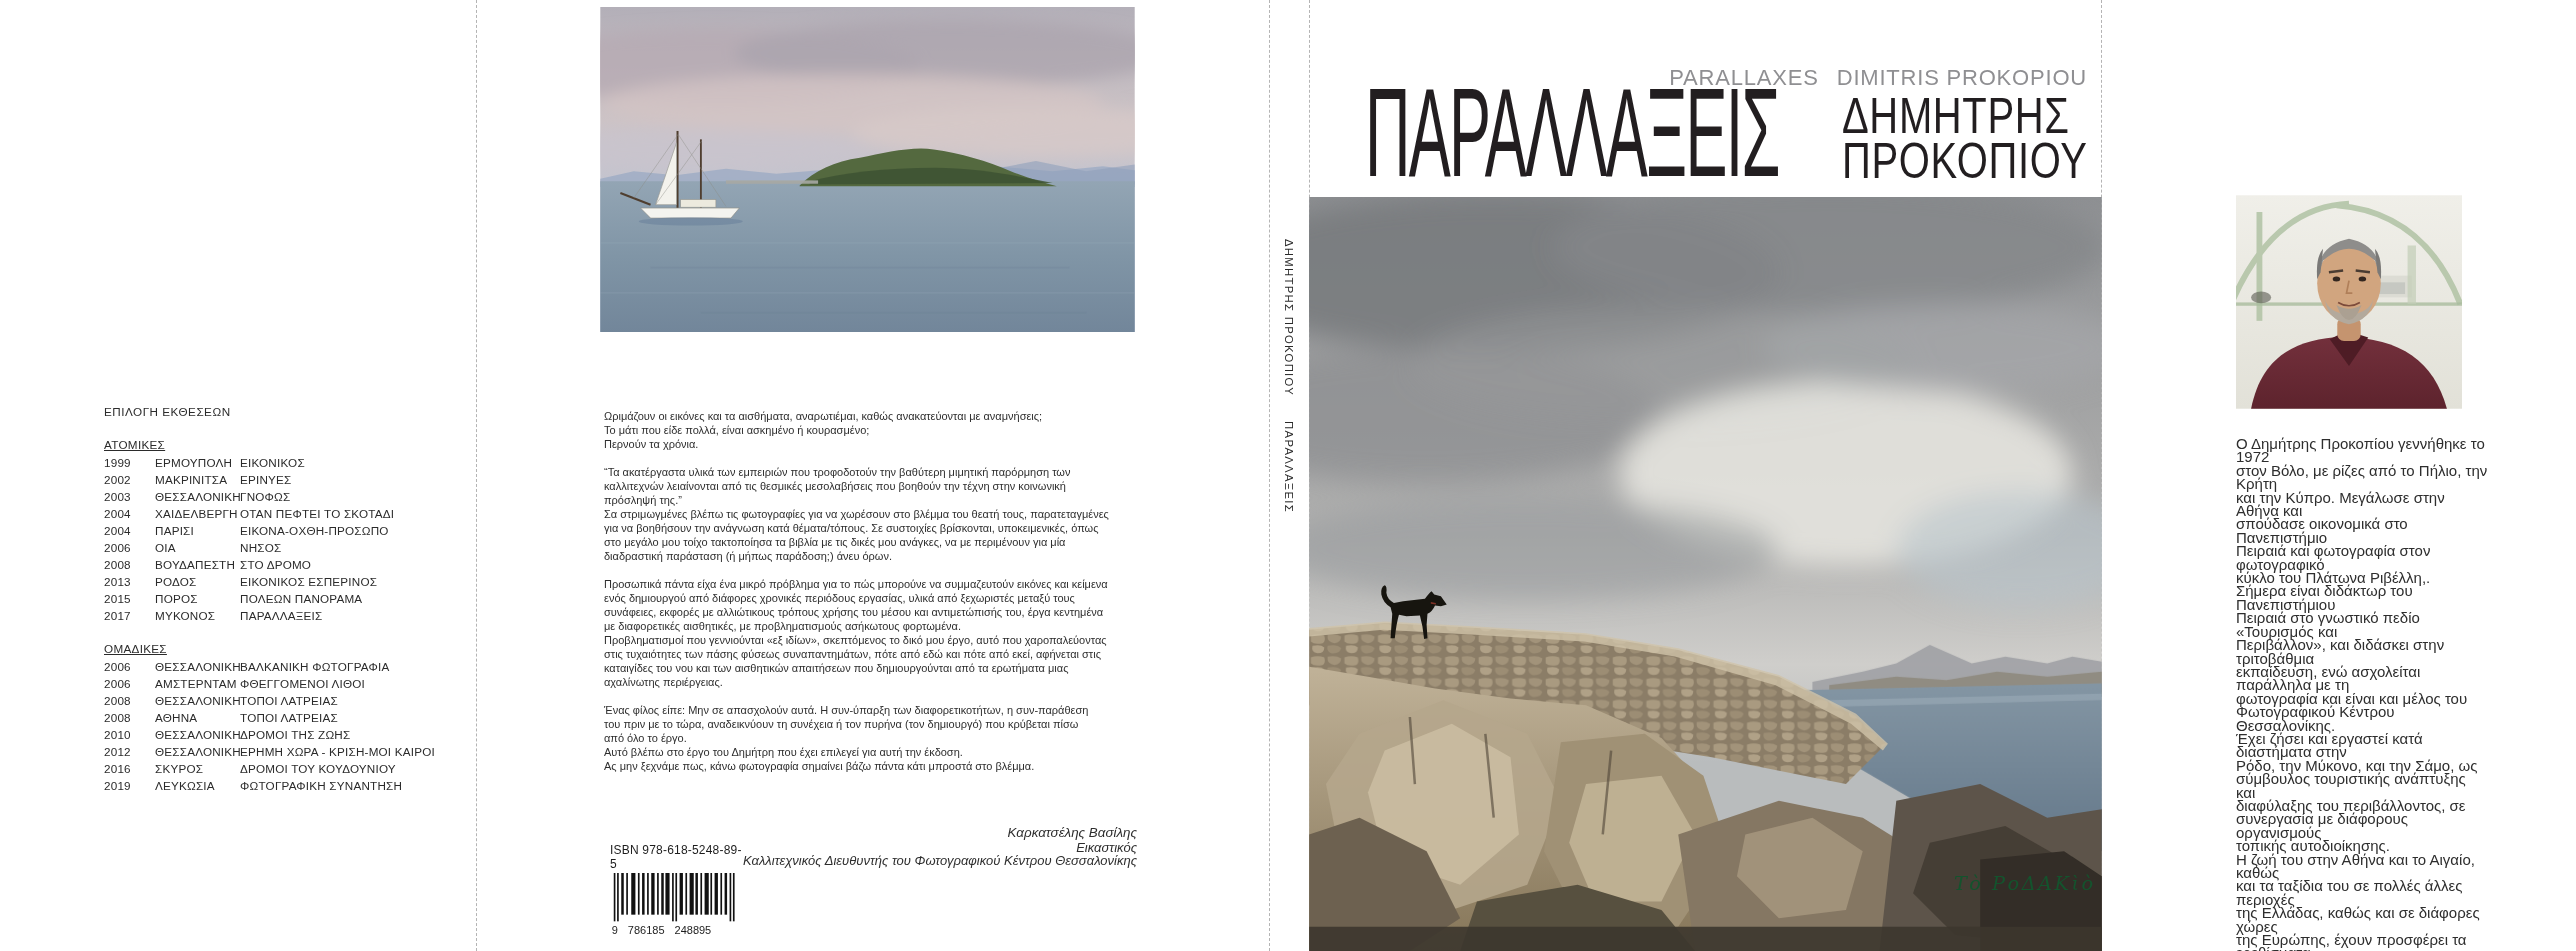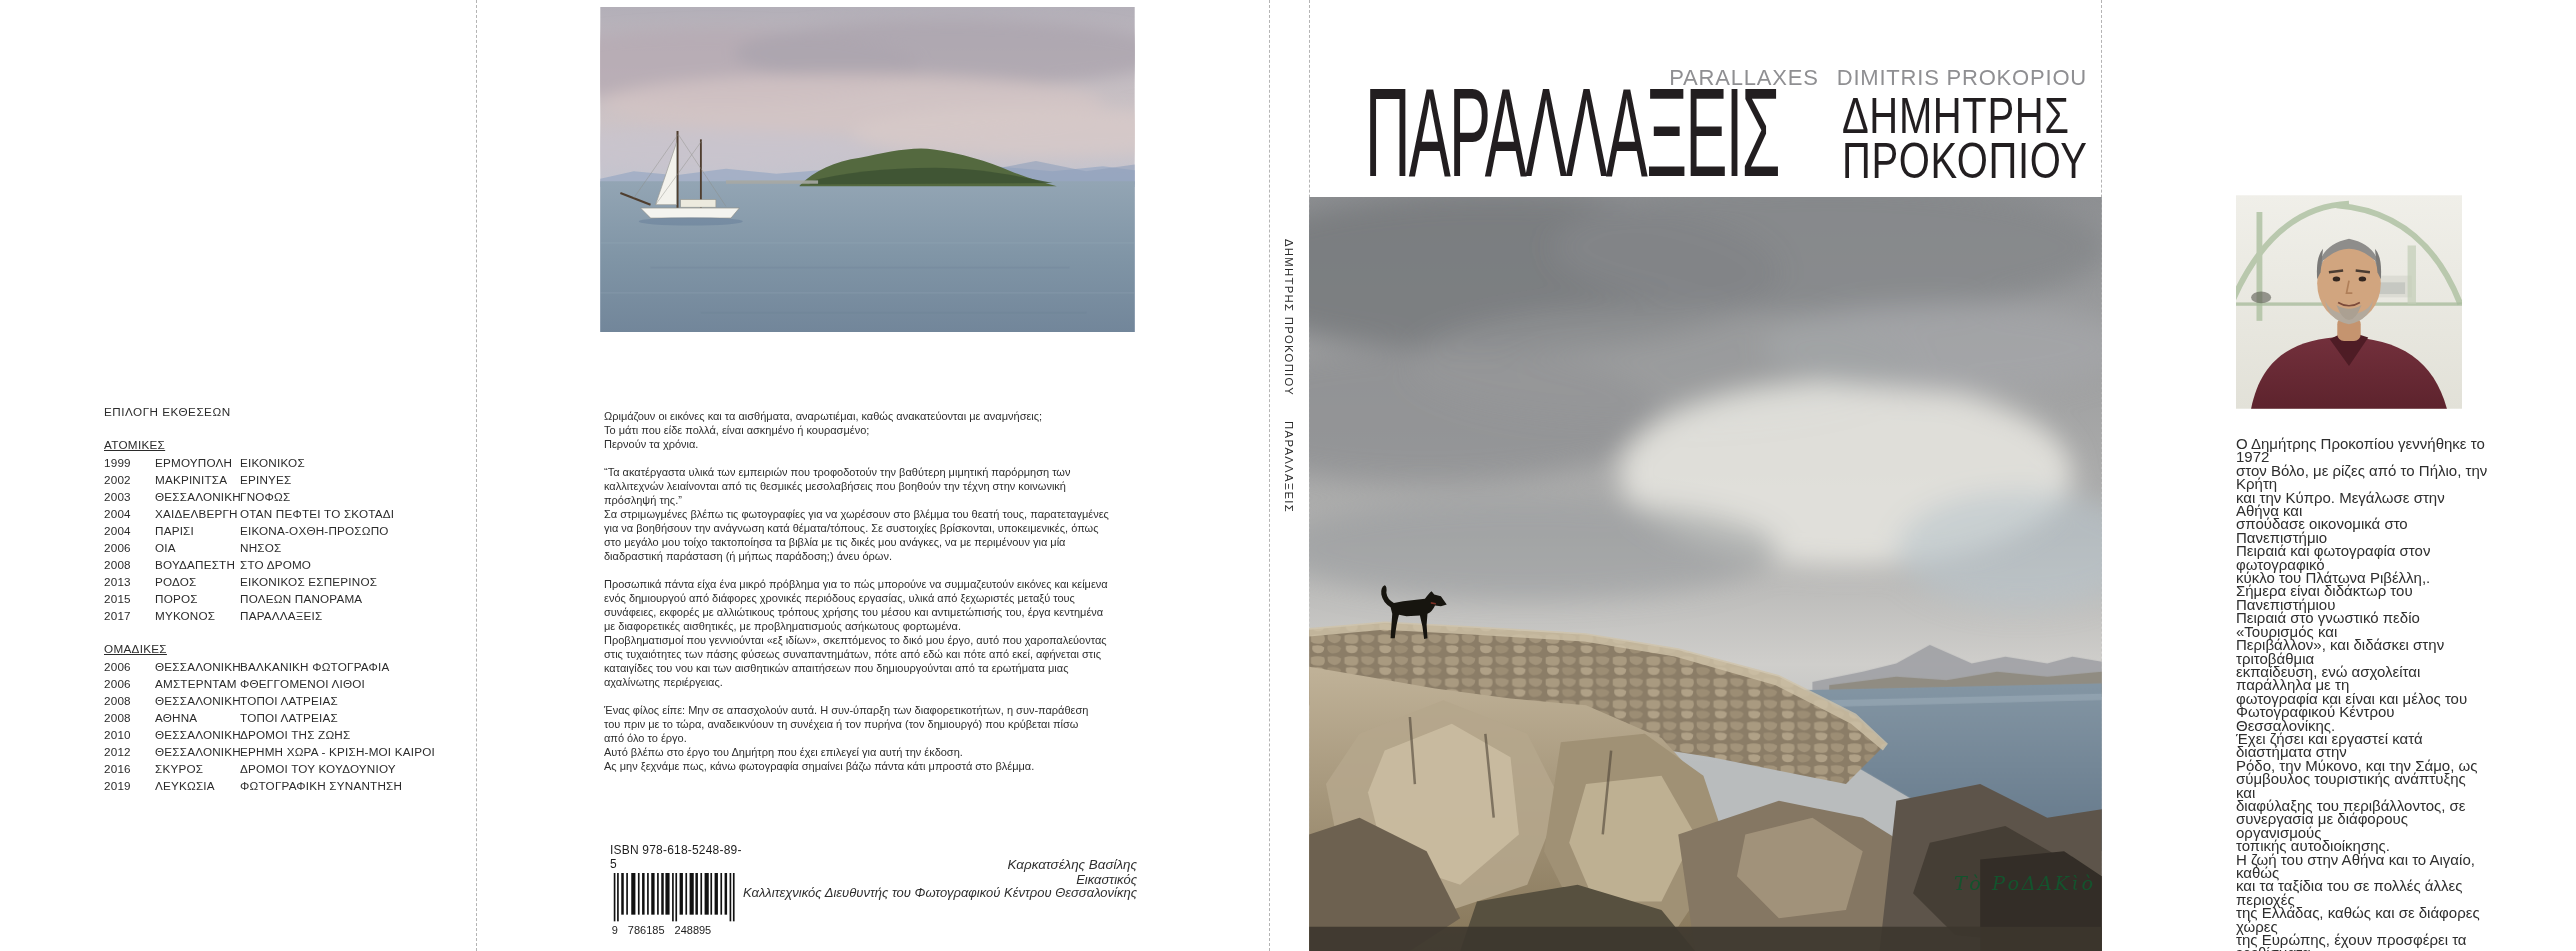--- a/index.html
+++ b/index.html
@@ -10,21 +10,21 @@
   .fold{position:absolute;top:0;bottom:0;width:0;border-left:0.8px dashed #b4b4b4;}
   
   .exhibitions{position:absolute;left:88px;top:405px;width:369px;font-size:11.7px;color:#2b2b2b;margin-left:16px;}
   .exh-heading{letter-spacing:0.5px;font-weight:500;margin-bottom:20px;}
   .exh-section{letter-spacing:0.3px;font-weight:500;margin:13.4px 0 2.5px 0;text-decoration:underline;}
   .exh-row{display:grid;grid-template-columns:51px 85px auto;line-height:17px;letter-spacing:0.2px;}
   
   .back-photo{position:absolute;left:600px;top:6.7px;width:535px;height:325px;}
   .back-text{position:absolute;left:604px;top:409px;width:533px;font-size:11px;line-height:14px;
     white-space:pre-line;color:#2e2e2e;text-align:left;}
-  .signature{position:absolute;left:604px;top:825px;width:533px;text-align:right;font-style:italic;color:#2e2e2e;margin-top:32px;}
+  .signature{position:absolute;left:604px;top:825px;width:533px;text-align:right;font-style:italic;color:#2e2e2e;}
   .signature .sig-name{font-size:13.4px;line-height:16px;}
   .signature .sig-role{font-size:13px;line-height:13.4px;}
   .isbn{position:absolute;left:610px;top:843px;width:134px;}
   .isbn-label{font-size:12px;letter-spacing:0.2px;color:#1d1d1d;margin-bottom:1.7px;}
   .barcode-digits{display:flex;gap:10px;font-size:11px;color:#1d1d1d;margin-top:-11.7px;padding-left:1.7px;}
   
   .spine{position:absolute;left:1269px;top:0;width:39px;height:951px;}
   .spine-text{position:absolute;left:50%;transform:translateX(-50%);top:239px;
     writing-mode:vertical-rl;text-orientation:mixed;font-size:11.3px;letter-spacing:1.3px;color:#2a2a2a;}
   .spine-gap{display:inline-block;height:25px;}

